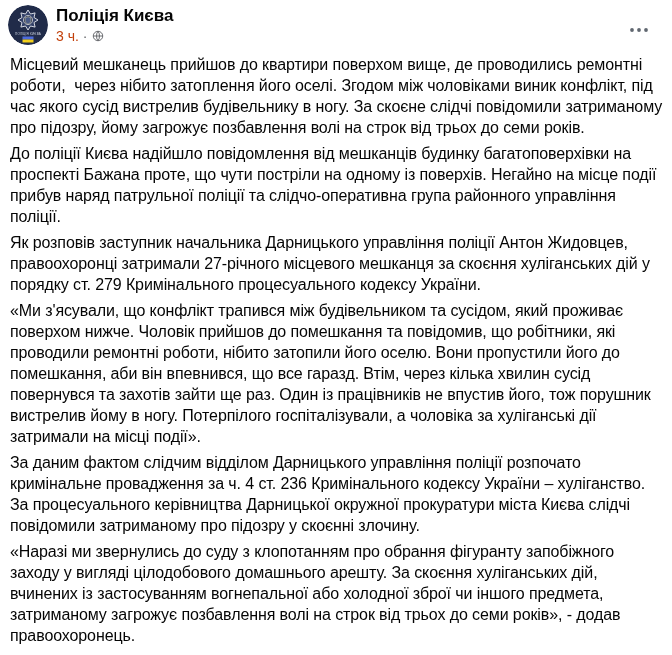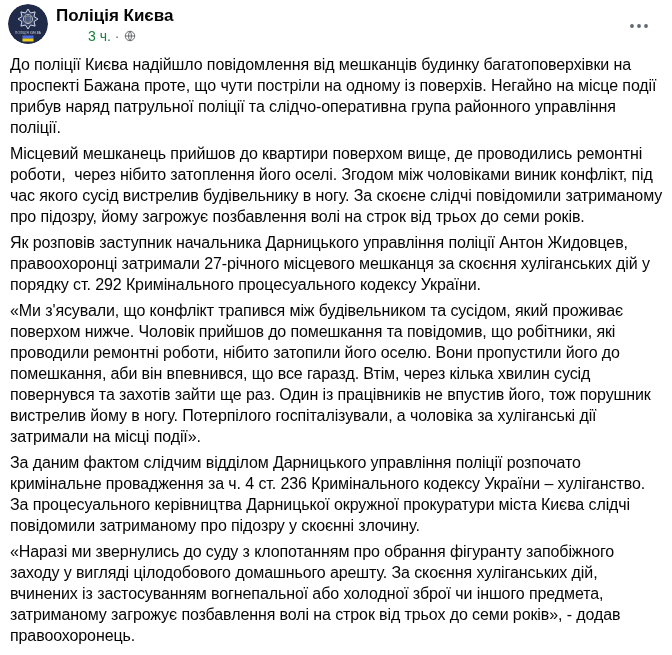--- a/index.html
+++ b/index.html
@@ -13,21 +13,21 @@
     overflow: hidden;
     font-family: "Liberation Sans", sans-serif;
     -webkit-font-smoothing: antialiased;
   }
   .post {
     width: 672px;
     background: #ffffff;
   }
   .post-header {
     display: flex;
-    align-items: flex-start;
+    align-items: center;
     padding: 4px 20px 0 8px;
   }
   .avatar {
     width: 40px;
     height: 40px;
     flex: 0 0 40px;
     border-radius: 50%;
     overflow: hidden;
     display: block;
     cursor: pointer;
@@ -50,24 +50,23 @@
   .meta-row {
     display: flex;
     align-items: center;
     gap: 4px;
     font-size: 14px;
     line-height: 18px;
     color: #65676b;
     margin-top: 1px;
   }
   .timestamp {
-    color: #15803d;
+    color: #c2410c;
     text-decoration: none;
     cursor: pointer;
-    margin-left: 32px;
   }
   .sep {
     color: #65676b;
   }
   .globe {
     display: inline-flex;
     align-items: center;
   }
   .menu-btn {
     margin-left: auto;
@@ -131,22 +130,22 @@
       <svg width="22" height="20" viewBox="0 0 22 20" fill="#606770">
         <circle cx="4" cy="10" r="1.9"></circle>
         <circle cx="11" cy="10" r="1.9"></circle>
         <circle cx="18" cy="10" r="1.9"></circle>
       </svg>
     </button>
 
   </div>
 
   <div class="post-body">
+    <p>Місцевий мешканець прийшов до квартири поверхом вище, де проводились ремонтні роботи,  через нібито затоплення його оселі. Згодом між чоловіками виник конфлікт, під час якого сусід вистрелив будівельнику в ногу. За скоєне слідчі повідомили затриманому про підозру, йому загрожує позбавлення волі на строк від трьох до семи років.</p>
     <p>До поліції Києва надійшло повідомлення від мешканців будинку багатоповерхівки на проспекті Бажана проте, що чути постріли на одному із поверхів. Негайно на місце події прибув наряд патрульної поліції та слідчо-оперативна група районного управління поліції.</p>
-    <p>Місцевий мешканець прийшов до квартири поверхом вище, де проводились ремонтні роботи,  через нібито затоплення його оселі. Згодом між чоловіками виник конфлікт, під час якого сусід вистрелив будівельнику в ногу. За скоєне слідчі повідомили затриманому про підозру, йому загрожує позбавлення волі на строк від трьох до семи років.</p>
-    <p>Як розповів заступник начальника Дарницького управління поліції Антон Жидовцев, правоохоронці затримали 27-річного місцевого мешканця за скоєння хуліганських дій у порядку ст. 292 Кримінального процесуального кодексу України.</p>
+    <p>Як розповів заступник начальника Дарницького управління поліції Антон Жидовцев, правоохоронці затримали 27-річного місцевого мешканця за скоєння хуліганських дій у порядку ст. 279 Кримінального процесуального кодексу України.</p>
     <p>«Ми з'ясували, що конфлікт трапився між будівельником та сусідом, який проживає поверхом нижче. Чоловік прийшов до помешкання та повідомив, що робітники, які проводили ремонтні роботи, нібито затопили його оселю. Вони пропустили його до помешкання, аби він впевнився, що все гаразд. Втім, через кілька хвилин сусід повернувся та захотів зайти ще раз. Один із працівників не впустив його, тож порушник вистрелив йому в ногу. Потерпілого госпіталізували, а чоловіка за хуліганські дії затримали на місці події».</p>
     <p>За даним фактом слідчим відділом Дарницького управління поліції розпочато кримінальне провадження за ч. 4 ст. 236 Кримінального кодексу України – хуліганство. За процесуального керівництва Дарницької окружної прокуратури міста Києва слідчі повідомили затриманому про підозру у скоєнні злочину.</p>
     <p>«Наразі ми звернулись до суду з клопотанням про обрання фігуранту запобіжного заходу у вигляді цілодобового домашнього арешту. За скоєння хуліганських дій, вчинених із застосуванням вогнепальної або холодної зброї чи іншого предмета, затриманому загрожує позбавлення волі на строк від трьох до семи років», - додав правоохоронець.</p>
 
   </div>
 
 </div>
 
 </body></html>

